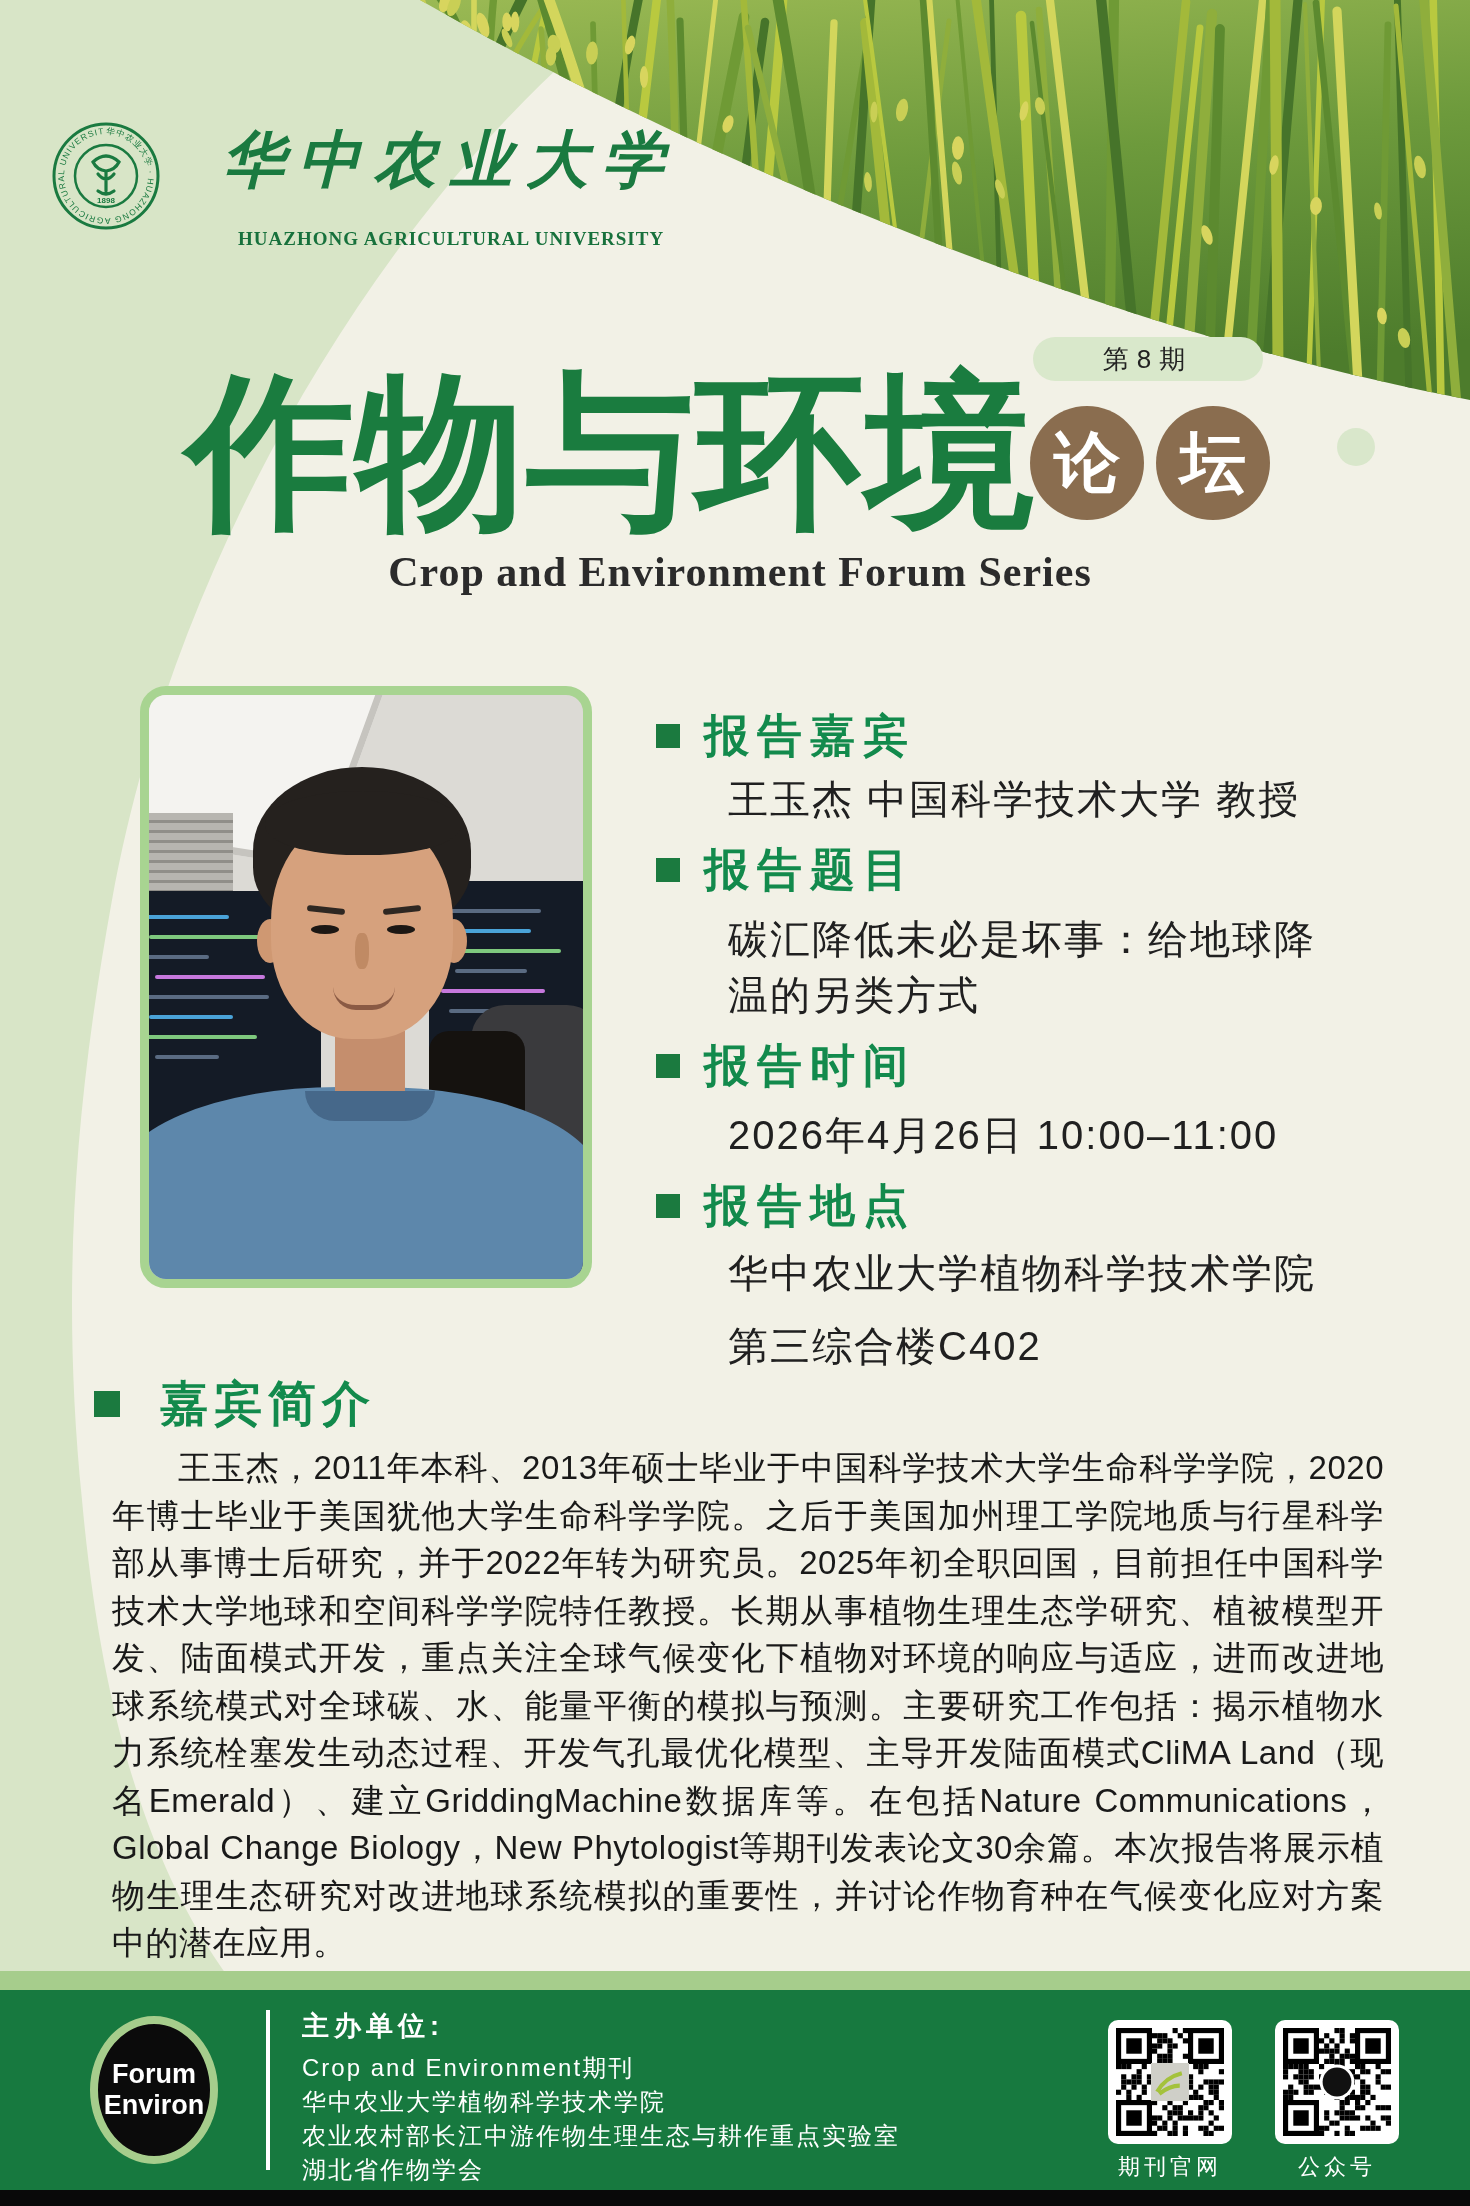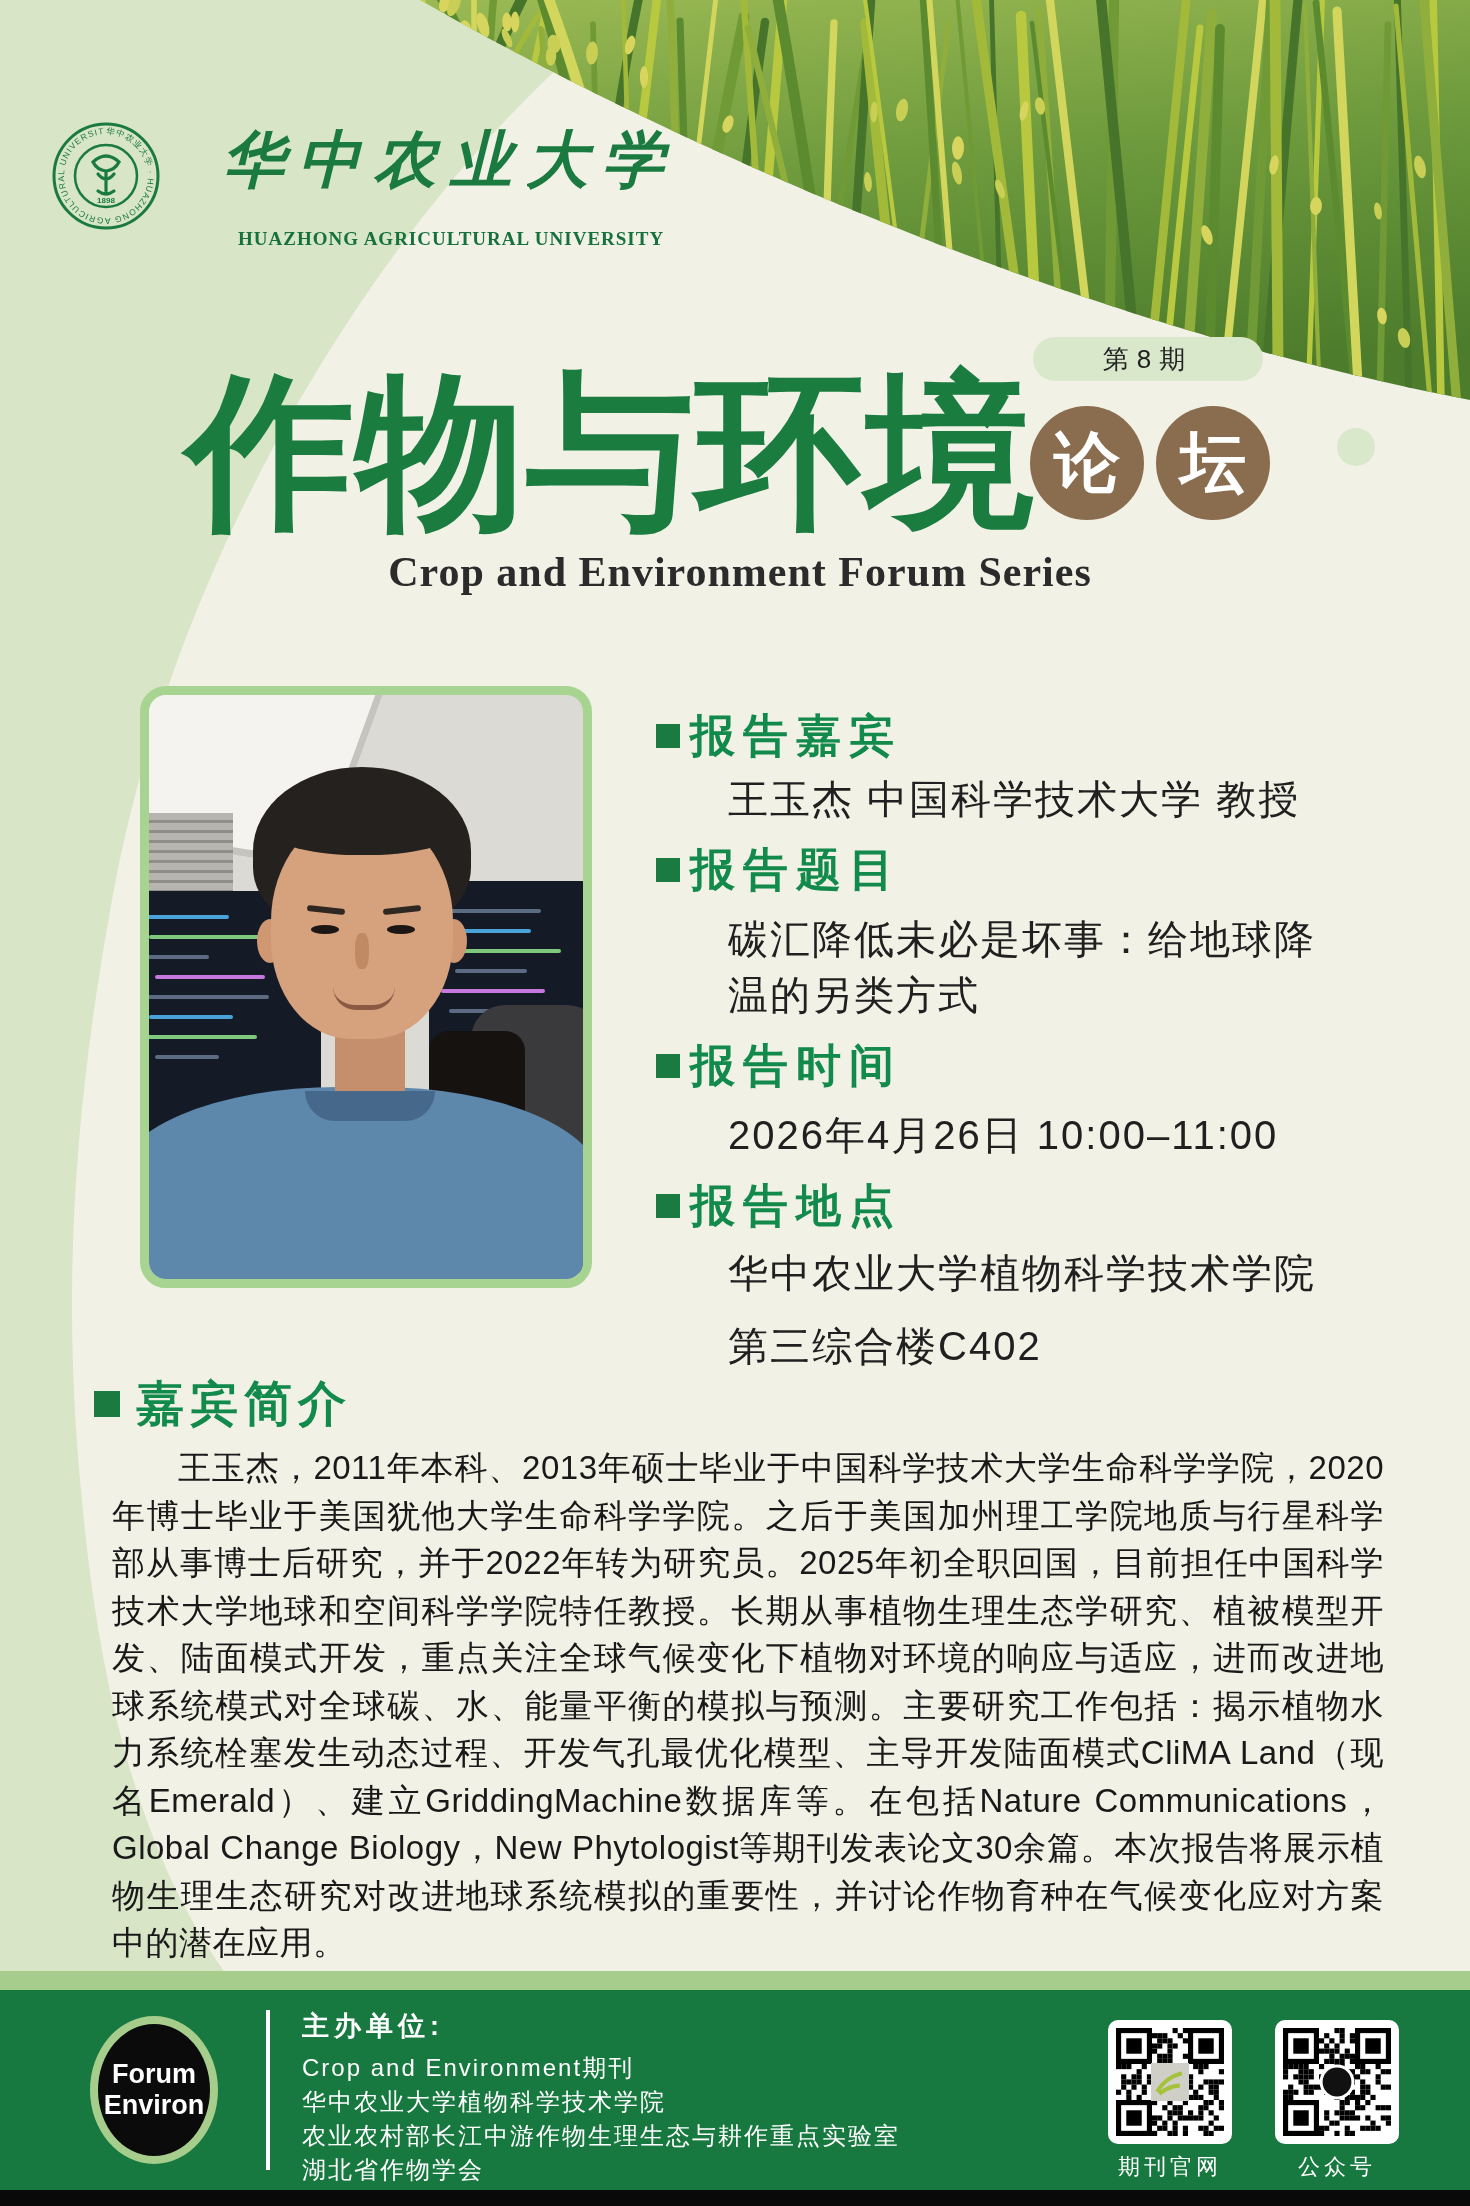--- a/index.html
+++ b/index.html
@@ -77,30 +77,30 @@
   .ear-l{left:108px;} .ear-r{left:292px;}
   .fringe{left:116px;top:96px;width:196px;height:64px;background:#25211e;border-radius:50% 50% 46% 46%;}
   .brow{top:212px;width:38px;height:6px;background:#2e2722;border-radius:3px;}
   .brow-l{left:158px;transform:rotate(6deg);} .brow-r{left:234px;transform:rotate(-6deg);}
   .eye{top:230px;width:28px;height:9px;background:#1c1714;border-radius:50%;}
   .eye-l{left:162px;} .eye-r{left:238px;}
   .nose{left:206px;top:238px;width:14px;height:36px;background:#c08a64;border-radius:40%;}
   .mouth{left:184px;top:292px;width:62px;height:18px;border-bottom:5px solid #8a5a44;border-radius:0 0 34px 34px;}
 
   
-  .sec-head{left:656px;display:flex;align-items:center;gap:10px;}
+  .sec-head{left:656px;display:flex;align-items:center;gap:24px;}
   .sq{width:24px;height:24px;background:#1b7a3f;flex:0 0 auto;}
   .sec-head span{font-size:45px;font-weight:bold;color:#128a4c;letter-spacing:8px;white-space:nowrap;}
   .sh1{top:706px;} .sh2{top:840px;} .sh3{top:1036px;} .sh4{top:1176px;}
   .sec-line{left:728px;font-size:40px;color:#202020;letter-spacing:2px;white-space:nowrap;}
   .sl1{top:772px;} .sl2a{top:912px;} .sl2b{top:968px;}
   .sl3{top:1108px;} .sl4a{top:1246px;} .sl4b{top:1295px;margin-top:24px;}
 
   
-  .bio-head{left:94px;top:1372px;display:flex;align-items:center;gap:16px;}
+  .bio-head{left:94px;top:1372px;display:flex;align-items:center;gap:40px;}
   .bio-head .sq{width:26px;height:26px;}
   .bio-head span{font-size:48px;font-weight:bold;color:#128a4c;letter-spacing:6px;}
   .bio-text{
     left:112px;top:1444px;width:1272px;
     font-size:33px;line-height:47.5px;color:#191919;
     text-align:justify;text-indent:2em;letter-spacing:0.5px;
   }
 
   
   .foot-strip{left:0;top:1971px;width:1470px;height:19px;background:#a6cd8c;}

